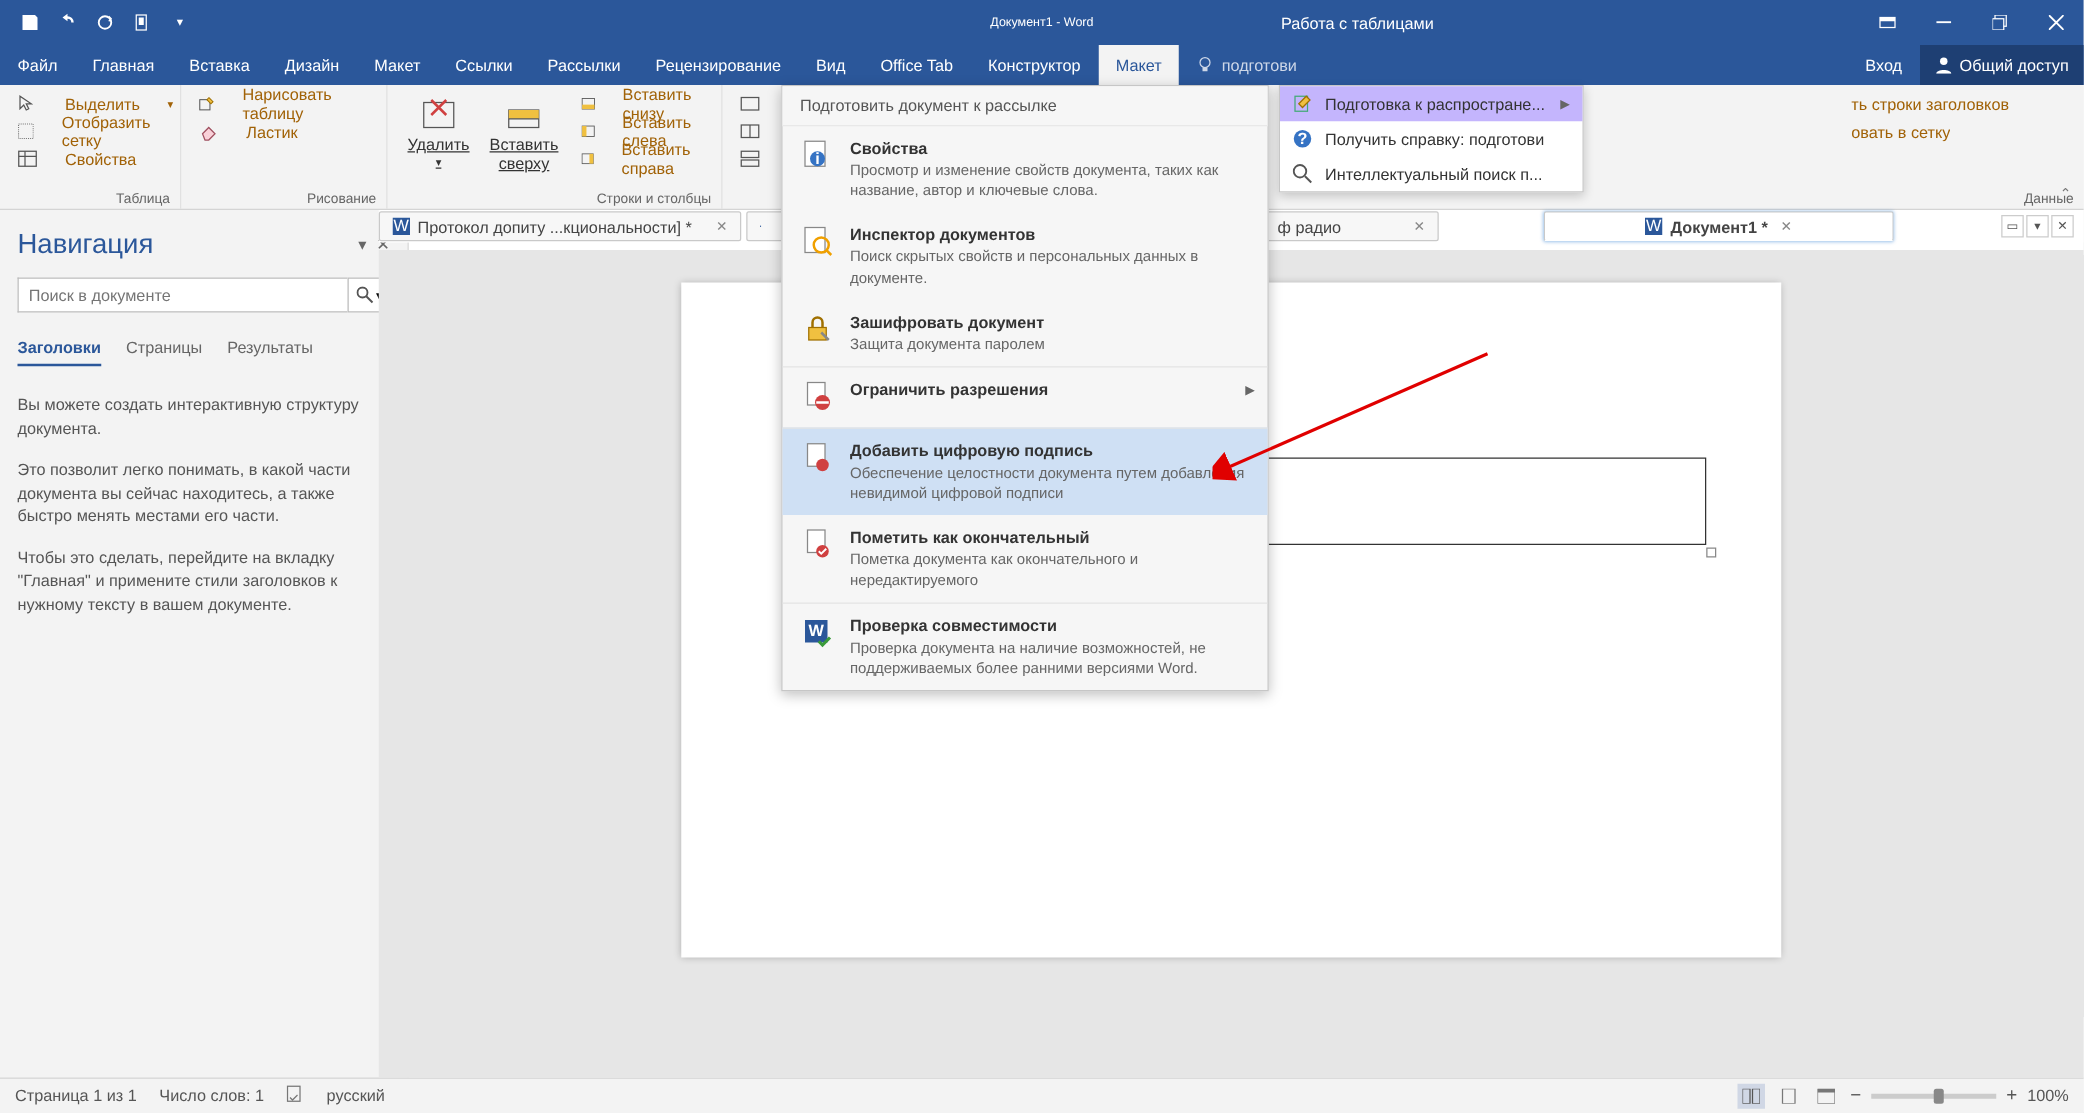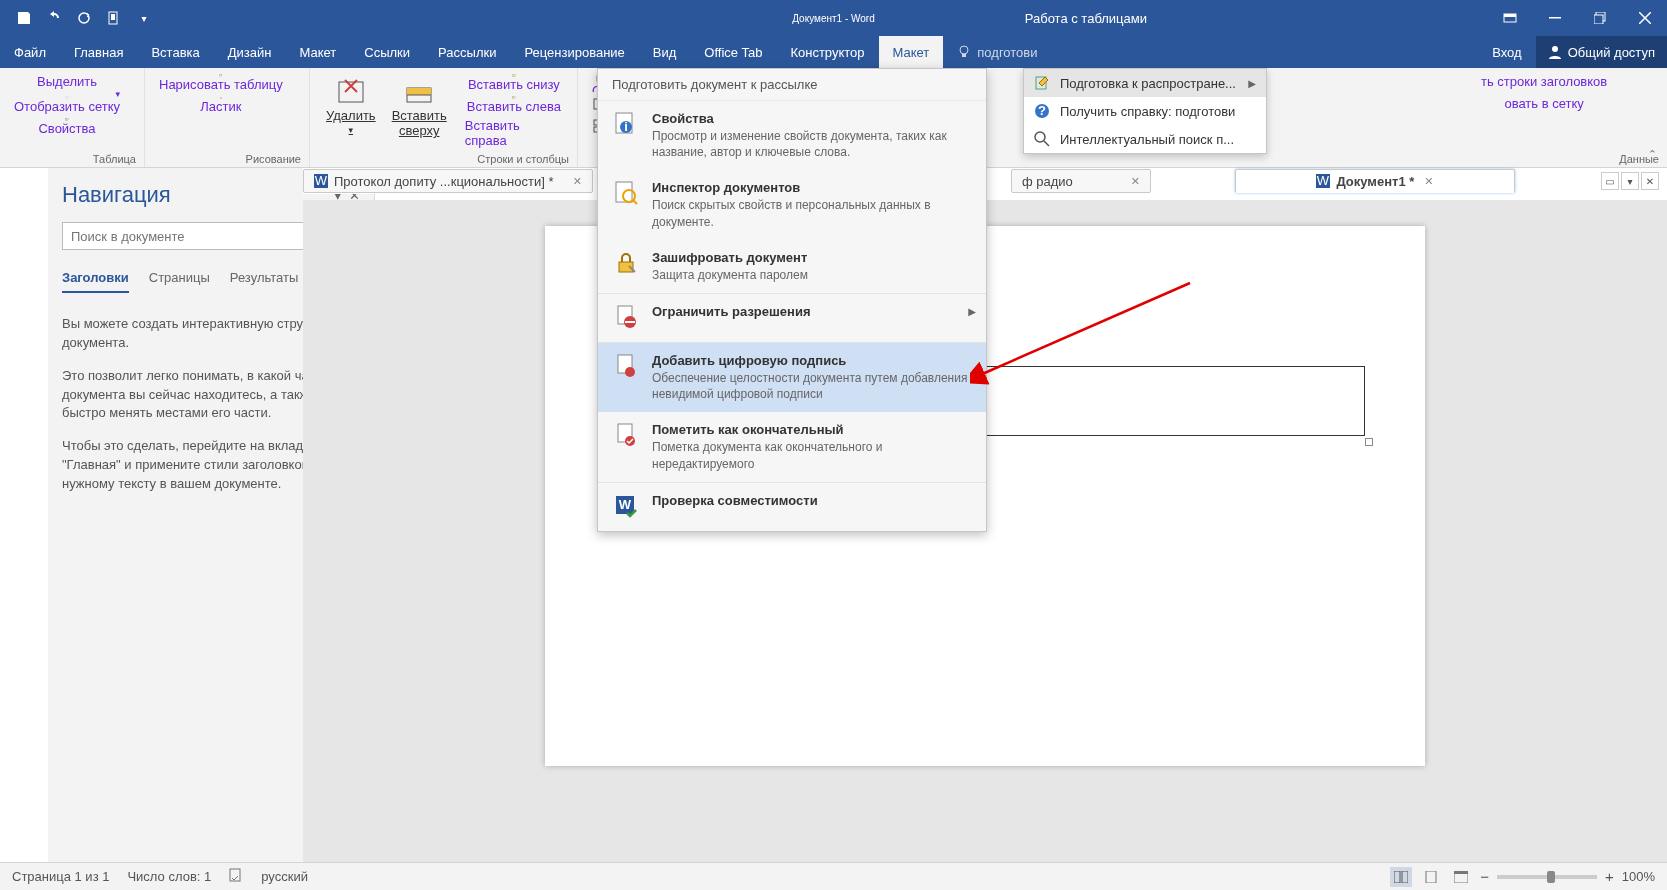--- a/index.html
+++ b/index.html
@@ -22,56 +22,56 @@
 .rtab.active { background:#f3f3f3; color:#2b579a; }
 .rtab-tell { display:flex; align-items:center; gap:6px; padding:0 14px; color:#cdd7e8; }
 .rtab-right { margin-left:auto; display:flex; }
 .share-btn { display:flex; align-items:center; gap:6px; padding:0 12px; background:#1e3f73; }
 
 
 .ribbon { height:100px; background:#f3f3f3; border-bottom:1px solid #d4d4d4; display:flex; position:relative; }
 .rgroup { border-right:1px solid #e1e1e1; padding:4px 8px 2px; display:flex; flex-direction:column; }
 .rgroup-body { flex:1; display:flex; align-items:flex-start; }
 .rgroup-label { text-align:right; font-size:11px; color:#666; padding-top:1px; }
-.rbtn-small { display:flex; align-items:center; gap:0; padding:2px 6px; height:22px; font-size:13px; color:#6d28d9;flex-direction:column; }
+.rbtn-small { display:flex; align-items:center; gap:22px; padding:2px 6px; height:22px; font-size:13px; color:#a16207; }
 .rbtn-small svg { width:16px; height:16px; }
 .rbtn-large { display:flex; flex-direction:column; align-items:center; justify-content:space-between; padding:2px 8px; font-size:13px; color:#333; gap:2px;text-decoration:underline; }
 .rbtn-large svg { width:32px; height:32px; }
 .rcol { display:flex; flex-direction:column; }
 
 
 .tellme-menu { position:absolute; right:400px; top:68px; width:244px; background:#fff; border:1px solid #c6c6c6; box-shadow:0 3px 8px rgba(0,0,0,.2); z-index:50; }
 .tm-item { display:flex; align-items:center; gap:10px; padding:6px 10px; font-size:13px; color:#333; }
-.tm-item.highlight { background:#e5e5e5; }
+.tm-item.highlight { background:#c4b5fd; }
 .tm-item svg { width:16px; height:16px; flex:none; }
 .tm-arrow { margin-left:auto; color:#666; font-size:10px; }
 
 
-.prepare-menu { position:absolute; left:597px; top:68px; width:390px; background:#f6f6f6; border:1px solid #c6c6c6; box-shadow:0 3px 10px rgba(0,0,0,.25); z-index:40; }
+.prepare-menu { position:absolute; left:625px; top:68px; width:390px; background:#f6f6f6; border:1px solid #c6c6c6; box-shadow:0 3px 10px rgba(0,0,0,.25); z-index:40; }
 .pm-title { padding:8px 14px; font-size:13px; color:#555; background:#f6f6f6; border-bottom:1px solid #e8e8e8; }
 .pm-item { display:flex; gap:12px; padding:10px 14px; position:relative; }
 .pm-item.highlight { background:#cfe0f4; }
 .pm-item.sep-top { border-top:1px solid #e3e3e3; }
 .pm-ico { width:28px; height:28px; flex:none; display:flex; align-items:flex-start; justify-content:center; }
 .pm-ico svg { width:26px; height:26px; }
 .pm-text b { display:block; font-weight:600; font-size:13px; color:#333; }
 .pm-text span { display:block; font-size:12px; color:#666; line-height:1.35; margin-top:2px; }
 .pm-more { position:absolute; right:10px; top:12px; color:#666; font-size:10px; }
 
 
 .doctabs { position:absolute; left:303px; right:0; top:168px; height:26px; display:flex; align-items:center; background:#fff; z-index:5; }
 .doctab { display:flex; align-items:center; gap:6px; padding:0 10px; height:24px; border:1px solid #c9c9c9; background:#f7f7f7; font-size:12px; color:#444; border-radius:2px; margin-right:4px; }
 .doctab.active { background:#fff; border-bottom-color:#fff; box-shadow:0 0 3px rgba(0,100,200,.4); }
 .doctab svg { width:14px; height:14px; }
 .doctab .x { margin-left:4px; color:#888; font-size:11px; }
 .doctabs-right { margin-left:auto; display:flex; gap:2px; padding-right:8px; }
 .dtr-btn { width:18px; height:18px; border:1px solid #ccc; display:flex; align-items:center; justify-content:center; font-size:10px; color:#555; }
 
 
-.navpane { position:absolute; left:0; top:168px; width:327px; bottom:28px; background:#f3f3f3; padding:14px 14px 10px; border-right:1px solid #d9d9d9;margin-left:48px; }
+.navpane { position:absolute; left:0; top:168px; width:327px; bottom:28px; background:#f3f3f3; padding:14px 14px 10px; border-right:1px solid #d9d9d9; }
 .nav-head { display:flex; align-items:center; justify-content:space-between; }
 .nav-title { font-size:22px; color:#2b579a; font-weight:300; }
 .nav-close { color:#666; font-size:13px; }
 .nav-search { margin-top:14px; display:flex; }
 .nav-search input { flex:1; height:28px; border:1px solid #bcbcbc; border-right:none; padding:0 8px; font-size:13px; }
 .nav-search-btn { width:34px; border:1px solid #bcbcbc; display:flex; align-items:center; justify-content:center; background:#fff; }
 .nav-tabs { display:flex; gap:20px; margin-top:20px; font-size:13px; }
 .nav-tab { color:#666; padding-bottom:6px; }
 .nav-tab.active { color:#2b579a; border-bottom:2px solid #2b579a; font-weight:600; }
 .nav-body { margin-top:22px; font-size:13px; color:#555; line-height:1.45; }
@@ -435,20 +435,21 @@
   <div class="pm-item sep-top">
     <div class="pm-ico">
         <svg viewBox="0 0 26 26">
           <rect x="3" y="3" width="18" height="18" fill="#2b579a"></rect>
           <text x="12" y="16" text-anchor="middle" fill="#fff" font-size="11" font-weight="bold">W</text>
           <path d="M14 20l3 3 6-6" fill="none" stroke="#3a9a3a" stroke-width="2.5"></path>
         </svg>
       </div>
     <div class="pm-text">
         <b>Проверка совместимости</b>
+        <span>Проверка документа на наличие возможностей, не поддерживаемых более ранними версиями Word.</span>
       </div>
   </div>
 </div>
 
 <div class="doctabs">
   <div class="doctab" style="width:290px">
       <svg viewBox="0 0 14 14">
         <rect width="14" height="14" fill="#2b579a"></rect>
         <text x="7" y="11" text-anchor="middle" fill="#fff" font-size="9">W</text>
       </svg>

